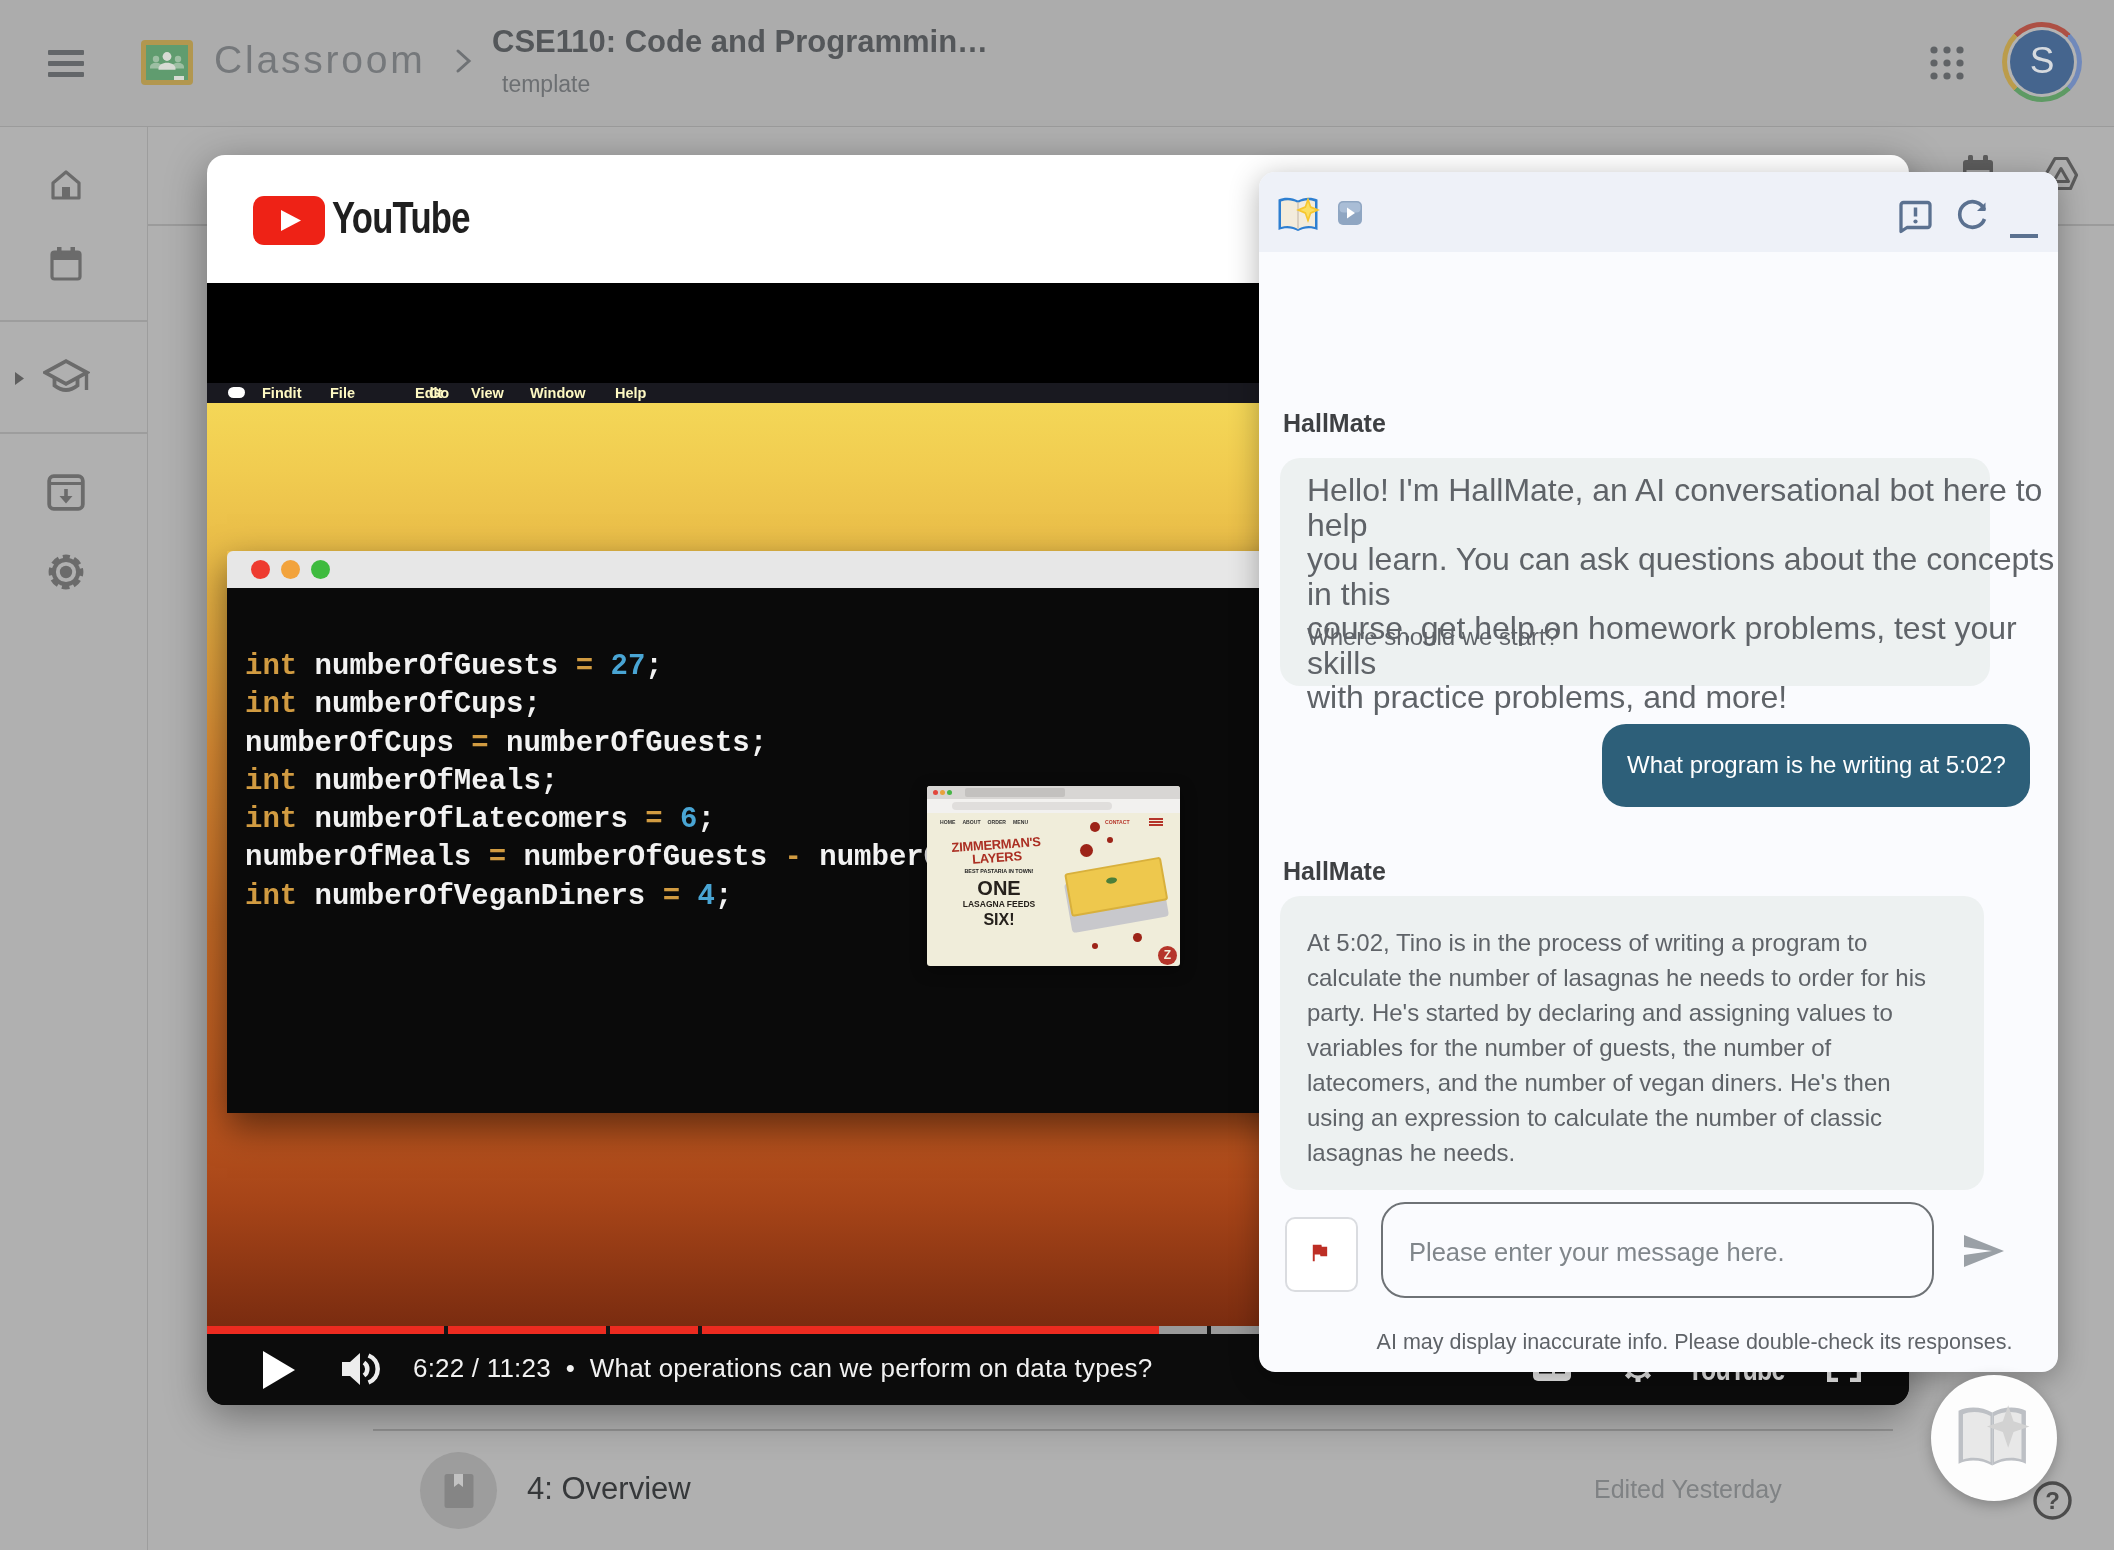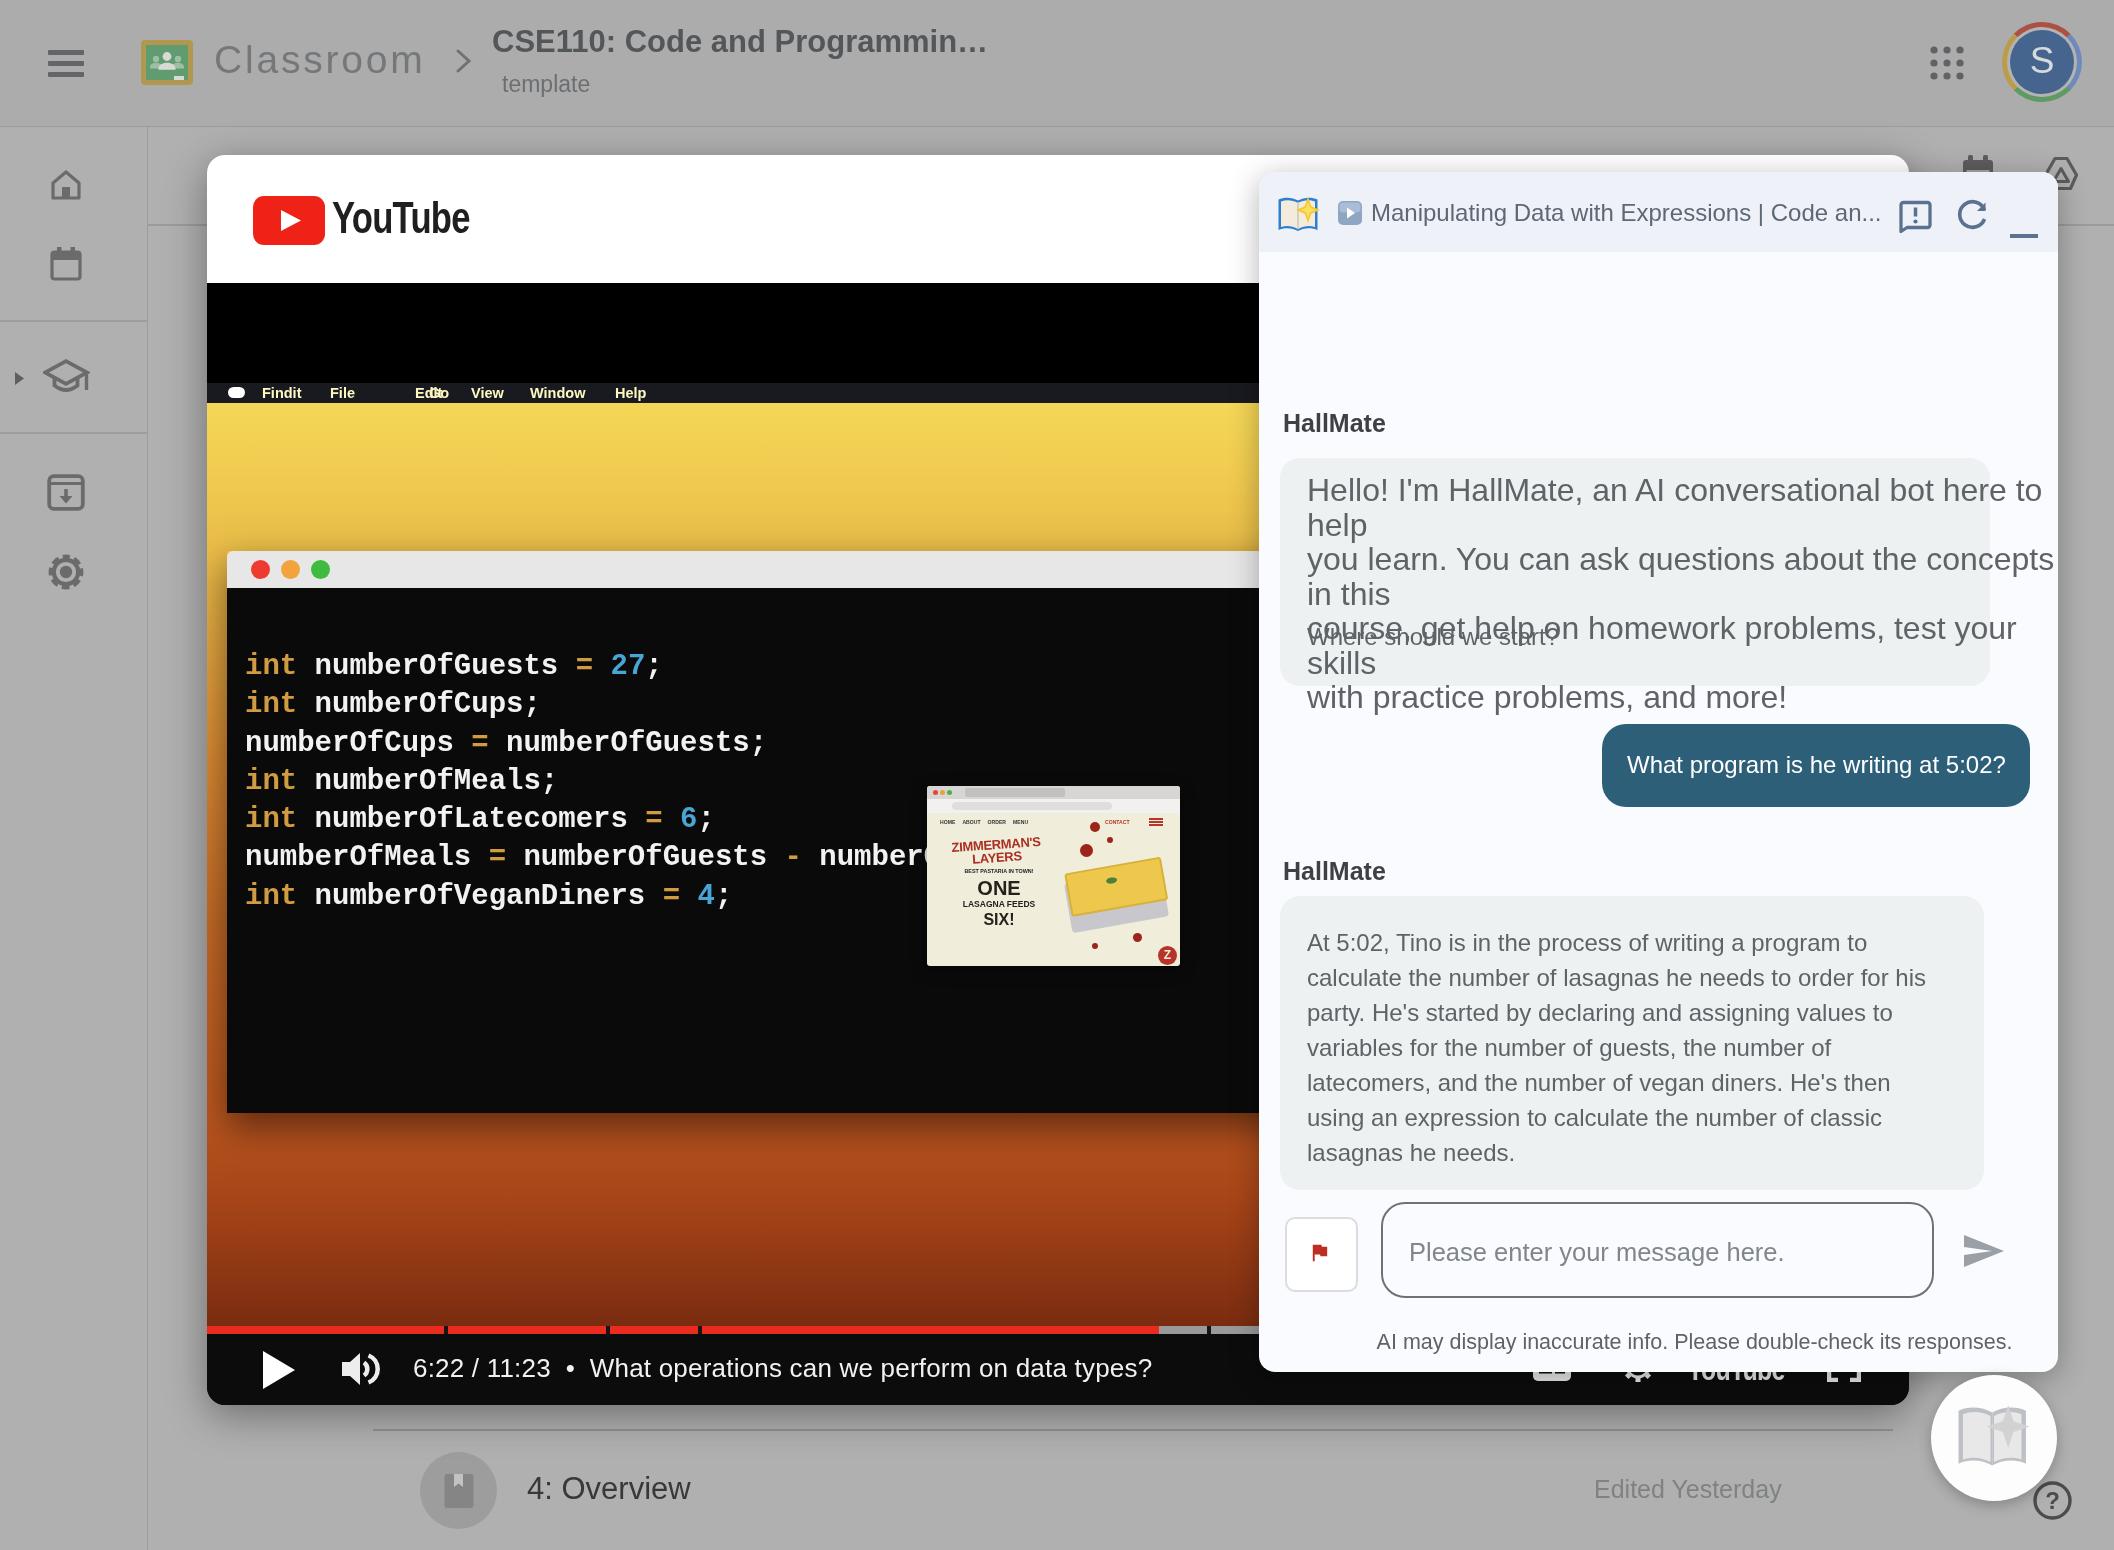--- a/index.html
+++ b/index.html
@@ -260,21 +260,20 @@
       <path d="M20 6.5 V32.5 L21 33.5 L22 32.5 V6.5 L21 6 Z" fill="#d9cfc0"></path>
       <path d="M31 1 L34.2 10.3 L43 14 L34.2 17.7 L31 27 L27.8 17.7 L19 14 L27.8 10.3 Z" fill="#f7c72e"></path>
       <path d="M31 6 L33 11.7 L38.5 14 L33 16.3 L31 22 L29 16.3 L23.5 14 L29 11.7 Z" fill="#fbdf60"></path>
     </svg>
 
     <svg class="abs" style="left:79px;top:29px;" width="24" height="24" viewBox="0 0 24 24">
       <rect x="0" y="0" width="24" height="24" rx="5" fill="#8fa6c2"></rect>
       <rect x="1.5" y="1.5" width="21" height="10" rx="4" fill="#a9bdd6"></rect>
       <path d="M9 6.5 L17 12 L9 17.5 Z" fill="#fff"></path>
     </svg>
-    <div class="abs" style="left:112px;top:27px;font-size:24px;color:#5e6874;">Manipulating Data with Expressions | Code an...</div>
 
     <svg class="abs" style="left:638px;top:28px;" width="35" height="35" viewBox="0 0 35 35">
       <path d="M4 31.5 V5 A2.5 2.5 0 0 1 6.5 2.5 H30.5 A2.5 2.5 0 0 1 33 5 V25 A2.5 2.5 0 0 1 30.5 27.5 H10 Z" fill="none" stroke="#5b7190" stroke-width="3.3" stroke-linejoin="round"></path>
       <path d="M18.5 7.5 V16.5" stroke="#5b7190" stroke-width="3.5"></path>
       <circle cx="18.5" cy="21.5" r="2.1" fill="#5b7190"></circle>
     </svg>
 
     <svg class="abs" style="left:695px;top:26px;" width="36" height="36" viewBox="0 0 36 36">
       <path d="M30.5 21 A12.8 12.8 0 1 1 30.5 12" fill="none" stroke="#5b7190" stroke-width="3.6"></path>
       <path d="M31.5 4.5 V13 H23 Z" fill="#5b7190"></path>

